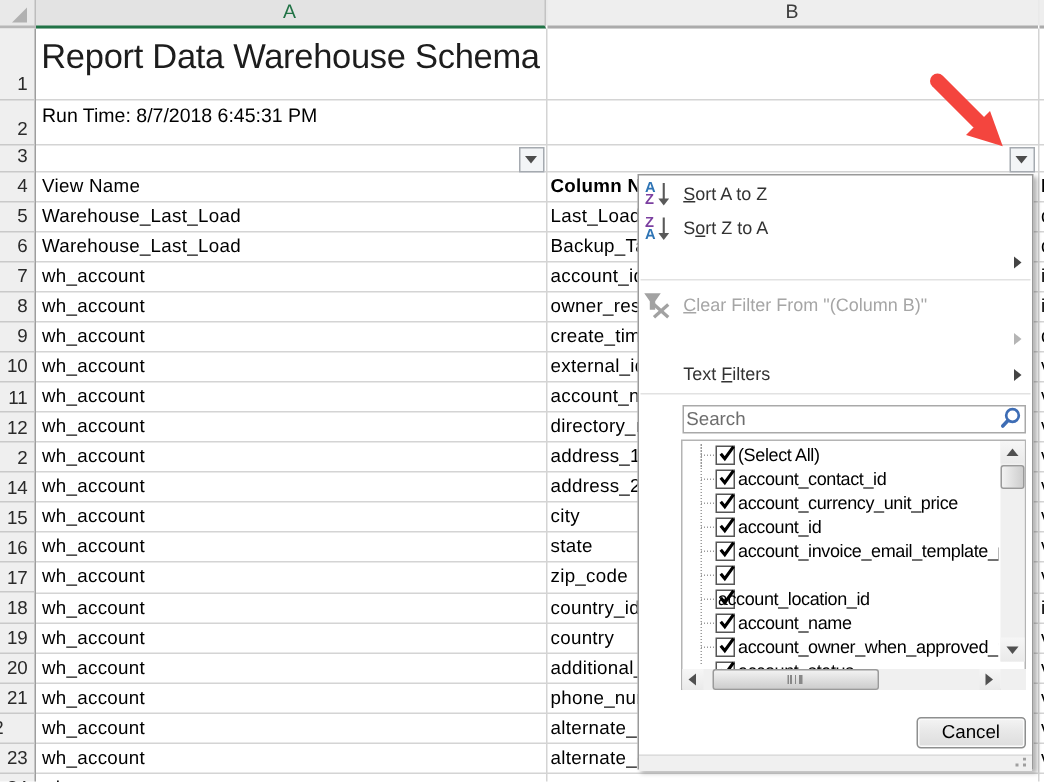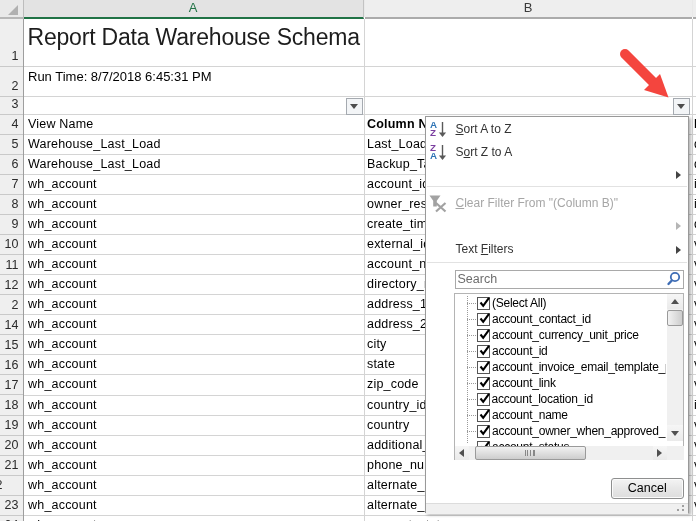--- a/index.html
+++ b/index.html
@@ -250,27 +250,26 @@
 <div class="abs" style="left:51px;top:243.5px;width:13px;height:13px;background:#fff;border:1.4px solid #565656"></div>
 <svg class="abs" style="left:52px;top:243.0px" width="14" height="13" viewBox="0 0 14 13">
 <path d="M2.5 6.5 L5.2 9.8 L11 1.8" fill="none" stroke="#000" stroke-width="2.1"></path>
     </svg>
 <div class="abs" style="left:66.5px;top:242.0px;width:174px;height:16px;line-height:16px;font-size:12px;letter-spacing:-.25px;color:#000;white-space:nowrap;overflow:hidden">account_invoice_email_template_path</div>
 <div class="abs" style="left:41px;top:266.0px;width:9px;height:1px;background-image:repeating-linear-gradient(to right,#9a9a9a 0 1px,transparent 1px 2px)"></div>
 <div class="abs" style="left:51px;top:259.5px;width:13px;height:13px;background:#fff;border:1.4px solid #565656"></div>
 <svg class="abs" style="left:52px;top:259.0px" width="14" height="13" viewBox="0 0 14 13">
 <path d="M2.5 6.5 L5.2 9.8 L11 1.8" fill="none" stroke="#000" stroke-width="2.1"></path>
     </svg>
-<div class="abs" style="left:66.5px;top:258.0px;width:174px;height:16px;line-height:16px;font-size:12px;letter-spacing:-.25px;color:#000;white-space:nowrap;overflow:hidden">account_link</div>
 <div class="abs" style="left:41px;top:282.0px;width:9px;height:1px;background-image:repeating-linear-gradient(to right,#9a9a9a 0 1px,transparent 1px 2px)"></div>
 <div class="abs" style="left:51px;top:275.5px;width:13px;height:13px;background:#fff;border:1.4px solid #565656"></div>
 <svg class="abs" style="left:52px;top:275.0px" width="14" height="13" viewBox="0 0 14 13">
 <path d="M2.5 6.5 L5.2 9.8 L11 1.8" fill="none" stroke="#000" stroke-width="2.1"></path>
     </svg>
-<div class="abs" style="left:66px;top:274.0px;width:174px;height:16px;line-height:16px;font-size:12px;letter-spacing:-.25px;color:#000;white-space:nowrap;overflow:hidden">account_location_id</div>
+<div class="abs" style="left:53px;top:274.0px;width:174px;height:16px;line-height:16px;font-size:12px;letter-spacing:-.25px;color:#000;white-space:nowrap;overflow:hidden">account_location_id</div>
 <div class="abs" style="left:41px;top:298.0px;width:9px;height:1px;background-image:repeating-linear-gradient(to right,#9a9a9a 0 1px,transparent 1px 2px)"></div>
 <div class="abs" style="left:51px;top:291.5px;width:13px;height:13px;background:#fff;border:1.4px solid #565656"></div>
 <svg class="abs" style="left:52px;top:291.0px" width="14" height="13" viewBox="0 0 14 13">
 <path d="M2.5 6.5 L5.2 9.8 L11 1.8" fill="none" stroke="#000" stroke-width="2.1"></path>
     </svg>
 <div class="abs" style="left:66.5px;top:290.0px;width:174px;height:16px;line-height:16px;font-size:12px;letter-spacing:-.25px;color:#000;white-space:nowrap;overflow:hidden">account_name</div>
 <div class="abs" style="left:41px;top:314.0px;width:9px;height:1px;background-image:repeating-linear-gradient(to right,#9a9a9a 0 1px,transparent 1px 2px)"></div>
 <div class="abs" style="left:51px;top:307.5px;width:13px;height:13px;background:#fff;border:1.4px solid #565656"></div>
 <svg class="abs" style="left:52px;top:307.0px" width="14" height="13" viewBox="0 0 14 13">
 <path d="M2.5 6.5 L5.2 9.8 L11 1.8" fill="none" stroke="#000" stroke-width="2.1"></path>

